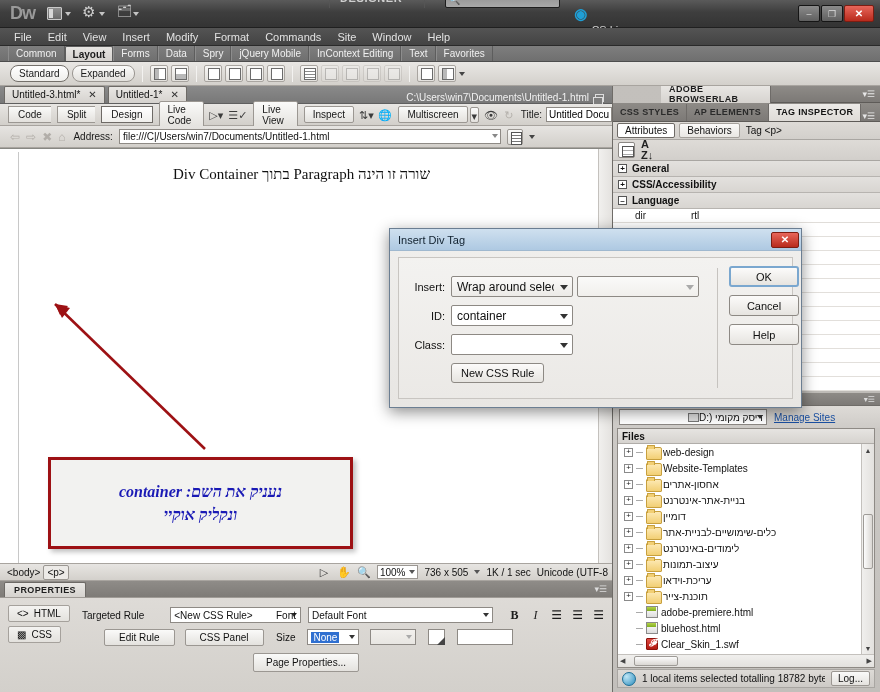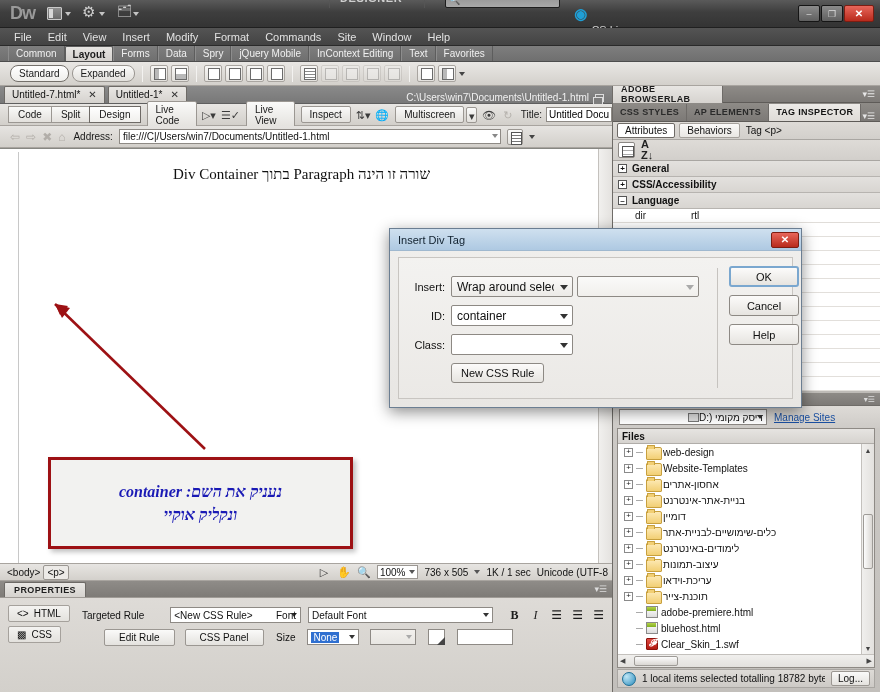--- a/index.html
+++ b/index.html
@@ -112,21 +112,21 @@
   .docpath .winico{ border:1px solid #ddd; width:9px;height:8px;display:inline-block;position:relative;}
   .docpath .winico:after{content:"";position:absolute;left:-3px;top:2px;width:8px;height:6px;
     border:1px solid #ddd;background:#7d7d7d;}
 
   
   .doctoolbar{
     position:absolute;left:0;top:104px;width:612px;height:22px;
     background:linear-gradient(#e8e6e3,#d2cfca); border-bottom:1px solid #a8a49f;
     display:flex;align-items:center;padding-left:8px;gap:0;
   }
-  .seg{ display:flex; }
+  .seg{ display:flex;gap:6px; }
   .seg .sb{ font-size:10px;padding:2px 9px;border:1px solid #9b9792;border-right:none;
     background:linear-gradient(#fafaf9,#e3e1dd); color:#171717;cursor:default;}
   .seg .sb:last-child{ border-right:1px solid #9b9792; }
   .seg .sb.on{ background:linear-gradient(#ffffff,#f0efec); font-weight:normal; border-color:#6e6a66;}
   .tbtn{ font-size:10px;padding:2px 8px;border:1px solid #9b9792;border-radius:2px;
     background:linear-gradient(#fafaf9,#e3e1dd);color:#171717;margin-left:6px;cursor:default;}
   .ticon{ width:19px;height:16px;margin-left:5px;position:relative;display:inline-block;color:#3b3b3b;
     font-size:11px;text-align:center;line-height:16px;}
   .titlefield{ display:flex;align-items:center;gap:4px;margin-left:6px;}
   .titlefield .lbl{font-size:10px;color:#1a1a1a;}
@@ -223,21 +223,21 @@
   .fmtbtn{ width:15px;height:15px;border:0;background:transparent;font-size:12px;color:#1b1b1b;
     display:flex;align-items:center;justify-content:center; }
 
   
   .rightpanel{
     position:absolute;left:612px;top:86px;width:268px;height:606px;
     background:linear-gradient(#c3c0bc,#b9b6b2); border-left:1px solid #6f6c68;
   }
   .panelbar{
     height:17px;background:linear-gradient(#8e8b87,#7c7976);border-bottom:1px solid #5e5b58;
-    display:flex;align-items:center;padding-left:0;
+    display:flex;align-items:center;padding-left:0;margin-left:48px;
   }
   .panelbar .ttl{ font-size:9px;font-weight:bold;color:#1c1c1c;letter-spacing:.4px;
     background:linear-gradient(#e8e6e3,#d6d3cf); height:17px; display:flex;align-items:center;
     padding:0 8px; border-right:1px solid #6e6b68;}
   .panelbar .mnu{ margin-left:auto;color:#e6e6e6;font-size:9px;padding-right:5px; }
   .tabrow{ height:19px;background:linear-gradient(#8e8b87,#7c7976);display:flex;align-items:flex-end;
     border-bottom:1px solid #5e5b58; }
   .ptab{ font-size:9px;font-weight:bold;color:#2a2a2a;letter-spacing:.3px;padding:3px 7px 4px;
     border-right:1px solid #6e6b68;cursor:default;}
   .ptab.active{ background:linear-gradient(#eceae7,#dedbd7); color:#111; }
@@ -484,21 +484,21 @@
         <i></i>
       </span>
     <span class="licon">
         <i class="side"></i>
       </span>
     <span class="caret-d" style="border-top-color:#444"></span>
   </div>
 
   <div class="doctabs">
     <div class="dtab">
-      <span>Untitled-7.html*</span>
+      <span>Untitled-3.html*</span>
       <span class="x">✕</span>
     </div>
     <div class="dtab">
       <span>Untitled-1*</span>
       <span class="x">✕</span>
     </div>
     <div class="docpath">
       <span>C:\Users\win7\Documents\Untitled-1.html</span>
       <span class="winico"></span>
     </div>
@@ -631,20 +631,23 @@
       <span class="pselect" style="width:46px;margin-left:5px;background:linear-gradient(#f2f0ed,#e8e6e2);">
         <span></span>
         <span class="dd" style="border-top-color:#aaa"></span>
       </span>
       <span style="width:17px;height:16px;border:1px solid #8e8a85;background:#fff;margin-left:6px;display:inline-block;position:relative;">
         <span style="position:absolute;right:-1px;bottom:-1px;width:0;height:0;border-left:4px solid transparent;border-top:4px solid transparent;border-right:4px solid #444;border-bottom:4px solid #444;"></span>
       </span>
       <input style="width: 56px; height: 16px; border: 1px solid rgb(142, 138, 133); background: rgb(255, 255, 255); margin-left: 6px; font-size: 10px; font-family: &quot;Liberation Sans&quot;, sans-serif;" value="">
     </div>
 
+    <div class="prow" style="left:0;top:55px;width:612px;justify-content:center;">
+      <span class="pbtn" style="padding:3px 12px;">Page Properties...</span>
+    </div>
   </div>
 
   <div class="rightpanel">
 
     <div class="panelbar">
       <div class="ttl" style="width:110px;">ADOBE BROWSERLAB</div>
       <div class="mnu">▾☰</div>
     </div>
 
     <div class="tabrow">

